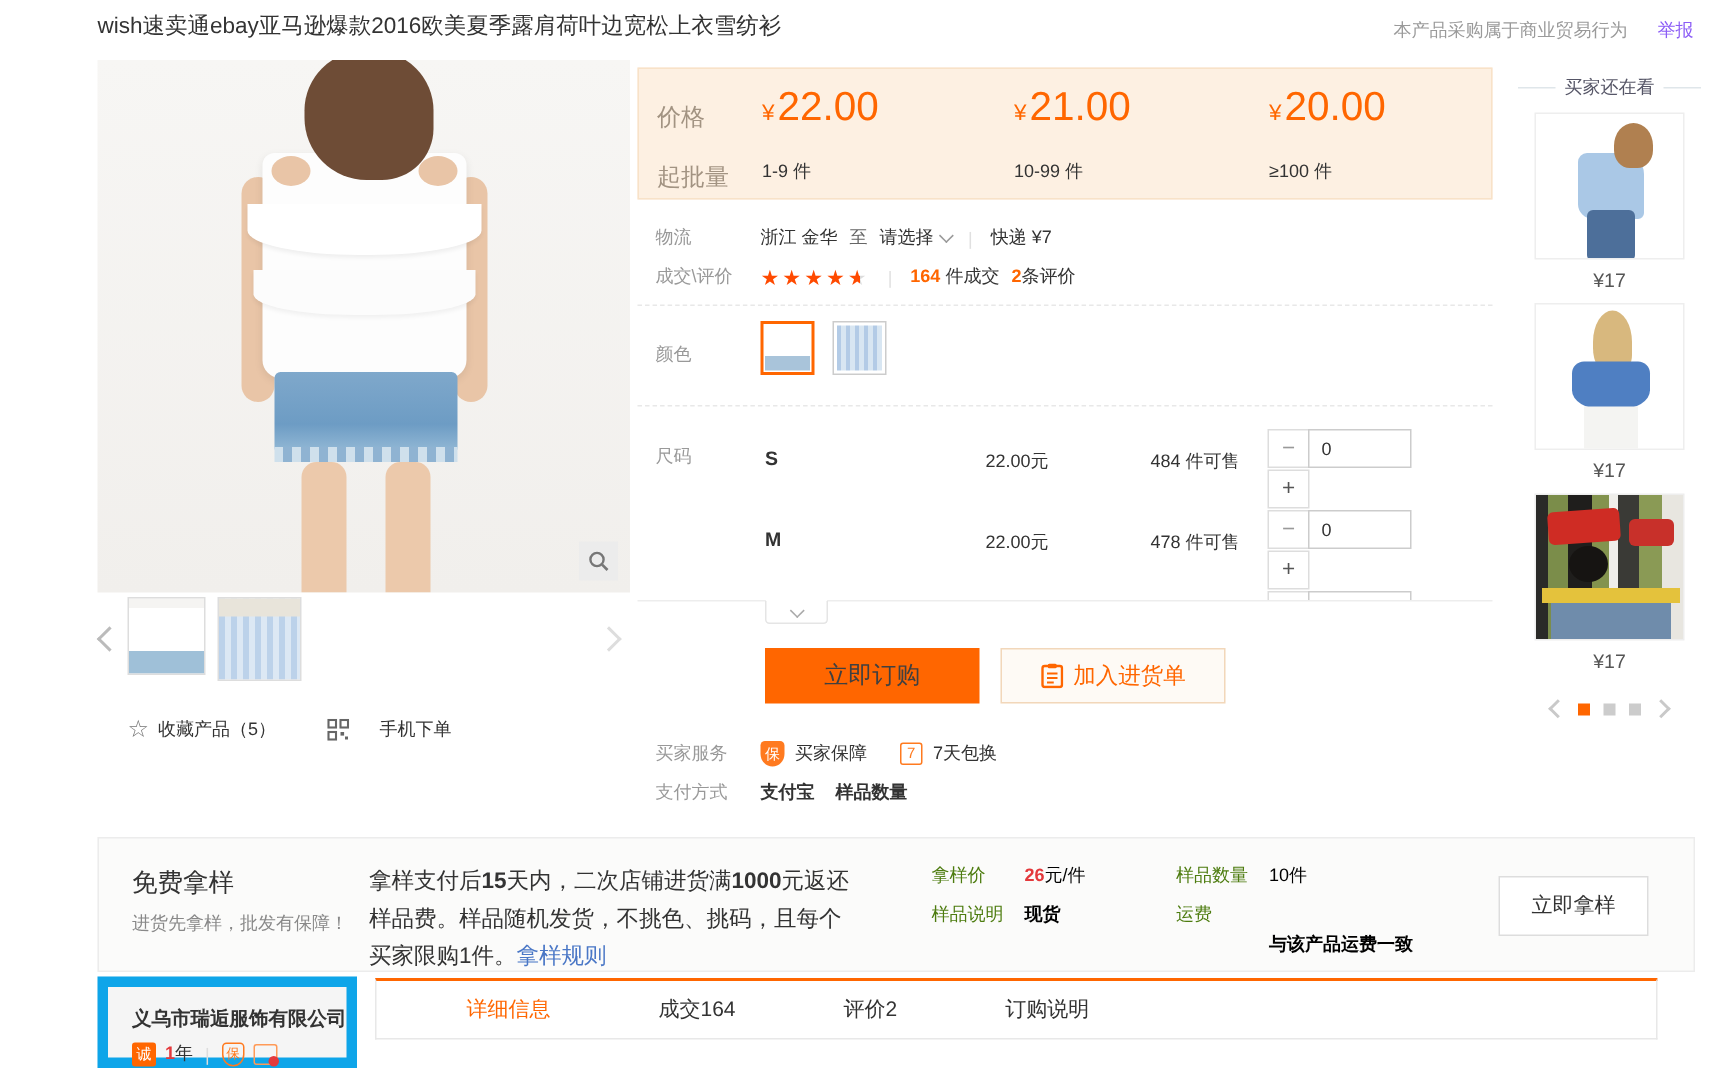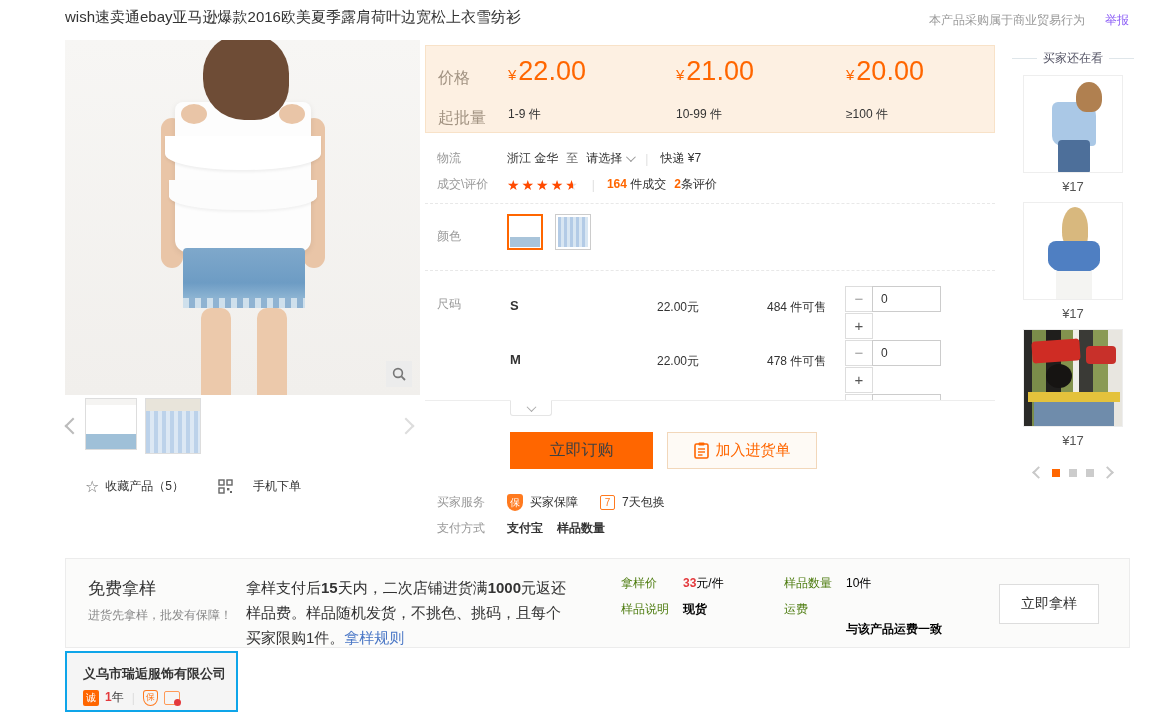--- a/index.html
+++ b/index.html
@@ -159,21 +159,21 @@
   .sm-grid { position:absolute; top:0; font-size:12px; }
   .sm-grid .lbl { color:#4d7c0f; }
   .sm-col1 { left:555px; }
   .sm-col2 { left:718px; }
   .sm-cell { position:absolute; white-space:nowrap; }
   .sm-red { color:#e4393c; font-weight:bold; }
   .btn-sample { position:absolute; right:30px; top:25px; width:100px; height:40px; background:#fff;
     border:1px solid #ddd; font-size:14px; color:#333; font-family:inherit; cursor:pointer; }
 
   
-  .seller-card { position:absolute; left:65px; top:651px; width:173px; height:61px; background:#f5f5f5; border:2px solid #0ea5e9; }
+  .seller-card { position:absolute; left:65px; top:651px; width:173px; height:61px; background:#f5f5f5; border:7px solid #0ea5e9; }
   .seller-name { position:absolute; left:16px; top:12px; font-size:13px; font-weight:bold; color:#333; }
   .seller-badges { position:absolute; left:16px; top:36px; display:flex; align-items:center; gap:6px; font-size:12px; }
   .badge-cheng { width:16px; height:16px; background:#ff6600; color:#fff; font-size:10px; display:flex;
     align-items:center; justify-content:center; border-radius:2px; }
   .yr-num { color:#e4393c; font-weight:bold; }
   .yr-suffix { color:#333; }
   .badge-div { color:#ddd; margin:0 2px; }
   .badge-shield { width:15px; height:16px; border:1px solid #ff7a1f; color:#ff7a1f; font-size:9px; display:flex;
     align-items:center; justify-content:center; border-radius:3px 3px 50% 50%; }
   .badge-cert { position:relative; width:16px; height:14px; border:1px solid #ff9a57; border-radius:2px; }
@@ -415,21 +415,21 @@
 
   <div class="sample">
     <div class="sm-title">免费拿样</div>
     <div class="sm-sub">进货先拿样，批发有保障！</div>
     <div class="sm-desc">
       <span>拿样支付后</span><span class="b">15</span><span>天内，二次店铺进货满</span><span class="b">1000</span><span>元返还样品费。样品随机发货，不挑色、挑码，且每个买家限购1件。</span><span class="sm-link">拿样规则</span>
     </div>
 
     <div class="sm-grid sm-col1">
       <span class="sm-cell lbl" style="left:0; top:16px;">拿样价</span>
-      <span class="sm-cell" style="left:62px; top:16px;"><span class="sm-red">33</span><span>元/件</span></span>
+      <span class="sm-cell" style="left:62px; top:16px;"><span class="sm-red">26</span><span>元/件</span></span>
       <span class="sm-cell lbl" style="left:0; top:42px;">样品说明</span>
       <span class="sm-cell" style="left:62px; top:42px; font-weight:bold;">现货</span>
     </div>
     <div class="sm-grid sm-col2">
       <span class="sm-cell lbl" style="left:0; top:16px;">样品数量</span>
       <span class="sm-cell" style="left:62px; top:16px;">10件</span>
       <span class="sm-cell lbl" style="left:0; top:42px;">运费</span>
       <span class="sm-cell" style="left:62px; top:60px; width:104px; white-space:normal; font-weight:bold; line-height:20px;">与该产品运费一致</span>
     </div>
 
@@ -440,14 +440,20 @@
     <div class="seller-name">义乌市瑞逅服饰有限公司</div>
     <div class="seller-badges">
       <span class="badge-cheng">诚</span>
       <span><span class="yr-num">1</span><span class="yr-suffix">年</span></span>
       <span class="badge-div">|</span>
       <span class="badge-shield">保</span>
       <span class="badge-cert"></span>
     </div>
   </div>
 
+  <div class="tabbar">
+    <span class="tab active">详细信息</span>
+    <span class="tab">成交164</span>
+    <span class="tab">评价2</span>
+    <span class="tab">订购说明</span>
+  </div>
 
 </div>
 
 </body></html>

